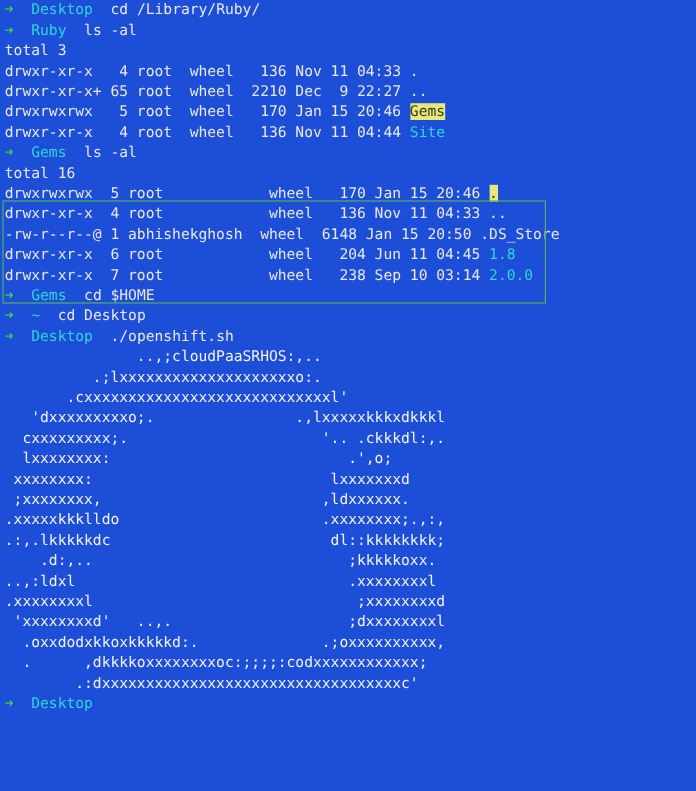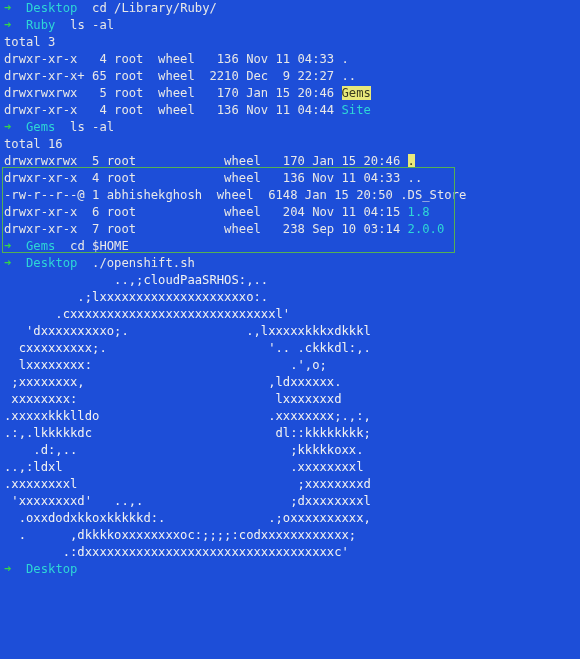--- a/index.html
+++ b/index.html
@@ -62,32 +62,33 @@
       <div class="line"><span class="out">total 3</span></div>
       <div class="line"><span class="out">drwxr-xr-x   4 root  wheel   136 Nov 11 04:33 .</span></div>
       <div class="line"><span class="out">drwxr-xr-x+ 65 root  wheel  2210 Dec  9 22:27 ..</span></div>
       <div class="line"><span class="out">drwxrwxrwx   5 root  wheel   170 Jan 15 20:46 </span><span class="sel">Gems</span></div>
       <div class="line"><span class="out">drwxr-xr-x   4 root  wheel   136 Nov 11 04:44 </span><span class="dir">Site</span></div>
       <div class="line"><span class="arrow">➜</span><span class="out">  </span><span class="path">Gems</span><span class="cmd">  ls -al</span></div>
       <div class="line"><span class="out">total 16</span></div>
       <div class="line"><span class="out">drwxrwxrwx  5 root            wheel   170 Jan 15 20:46 </span><span class="sel">.</span></div>
       <div class="line"><span class="out">drwxr-xr-x  4 root            wheel   136 Nov 11 04:33 ..</span></div>
       <div class="line"><span class="out">-rw-r--r--@ 1 abhishekghosh  wheel  6148 Jan 15 20:50 .DS_Store</span></div>
-      <div class="line"><span class="out">drwxr-xr-x  6 root            wheel   204 Nov 11 04:15 </span><span class="dir">1.8</span></div>
+      <div class="line"><span class="out">drwxr-xr-x  6 root            wheel   204 Jun 11 04:45 </span><span class="dir">1.8</span></div>
       <div class="line"><span class="out">drwxr-xr-x  7 root            wheel   238 Sep 10 03:14 </span><span class="dir">2.0.0</span></div>
       <div class="line"><span class="arrow">➜</span><span class="out">  </span><span class="path">Gems</span><span class="cmd">  cd $HOME</span></div>
+      <div class="line"><span class="arrow">➜</span><span class="out">  </span><span class="path">~</span><span class="cmd">  cd Desktop</span></div>
       <div class="line"><span class="arrow">➜</span><span class="out">  </span><span class="path">Desktop</span><span class="cmd">  ./openshift.sh</span></div>
       <div class="line art">               ..,;cloudPaaSRHOS:,..</div>
       <div class="line art">          .;lxxxxxxxxxxxxxxxxxxxxo:.</div>
       <div class="line art">       .cxxxxxxxxxxxxxxxxxxxxxxxxxxxxl'</div>
       <div class="line art">   'dxxxxxxxxxo;.                .,lxxxxxkkkxdkkkl</div>
       <div class="line art">  cxxxxxxxxx;.                      '.. .ckkkdl:,.</div>
       <div class="line art">  lxxxxxxxx:                           .',o;</div>
+      <div class="line art"> xxxxxxxx:                           lxxxxxxxd</div>
       <div class="line art"> ;xxxxxxxx,                         ,ldxxxxxx.</div>
-      <div class="line art"> xxxxxxxx:                           lxxxxxxxd</div>
       <div class="line art">.xxxxxkkklldo                       .xxxxxxxx;.,:,</div>
       <div class="line art">.:,.lkkkkkdc                         dl::kkkkkkkk;</div>
       <div class="line art">    .d:,..                             ;kkkkkoxx.</div>
       <div class="line art">..,:ldxl                               .xxxxxxxxl</div>
       <div class="line art">.xxxxxxxxl                              ;xxxxxxxxd</div>
       <div class="line art"> 'xxxxxxxxd'   ..,.                    ;dxxxxxxxxl</div>
       <div class="line art">  .oxxdodxkkoxkkkkkd:.              .;oxxxxxxxxxx,</div>
       <div class="line art">  .      ,dkkkkoxxxxxxxxoc:;;;;:codxxxxxxxxxxxx;</div>
       <div class="line art">        .:dxxxxxxxxxxxxxxxxxxxxxxxxxxxxxxxxxxc'</div>
       <div class="line"><span class="arrow">➜</span><span class="out">  </span><span class="path">Desktop</span></div>

